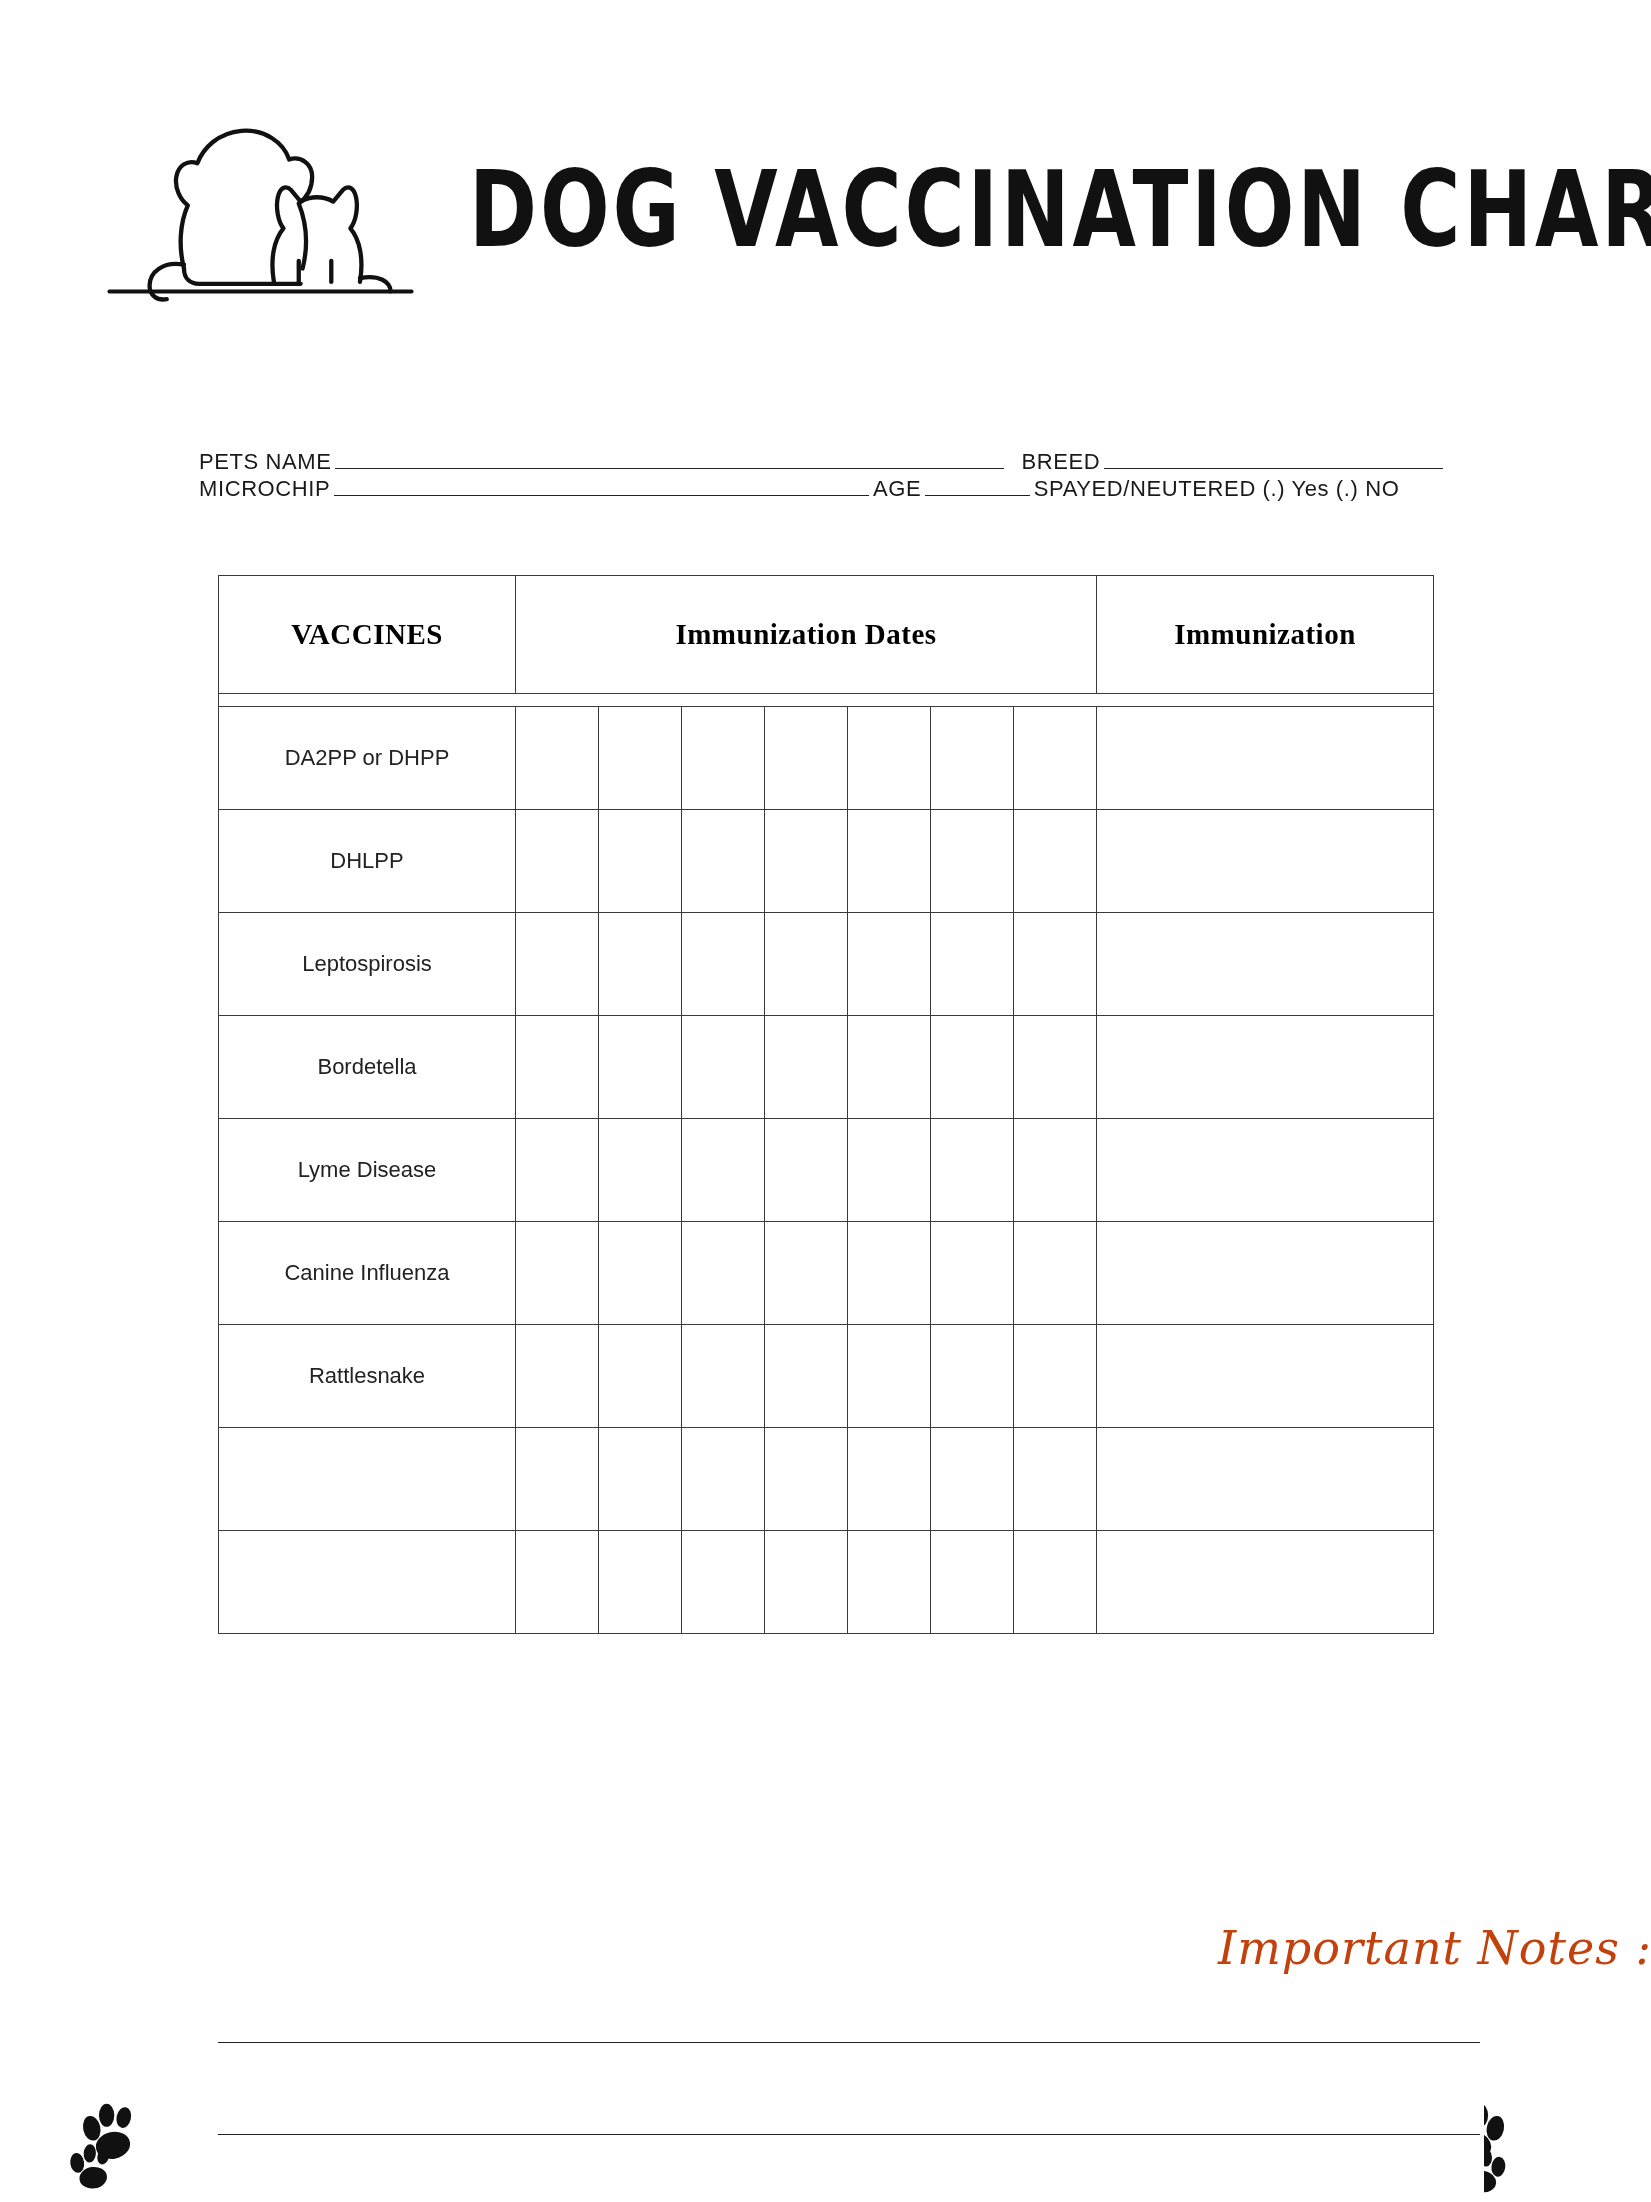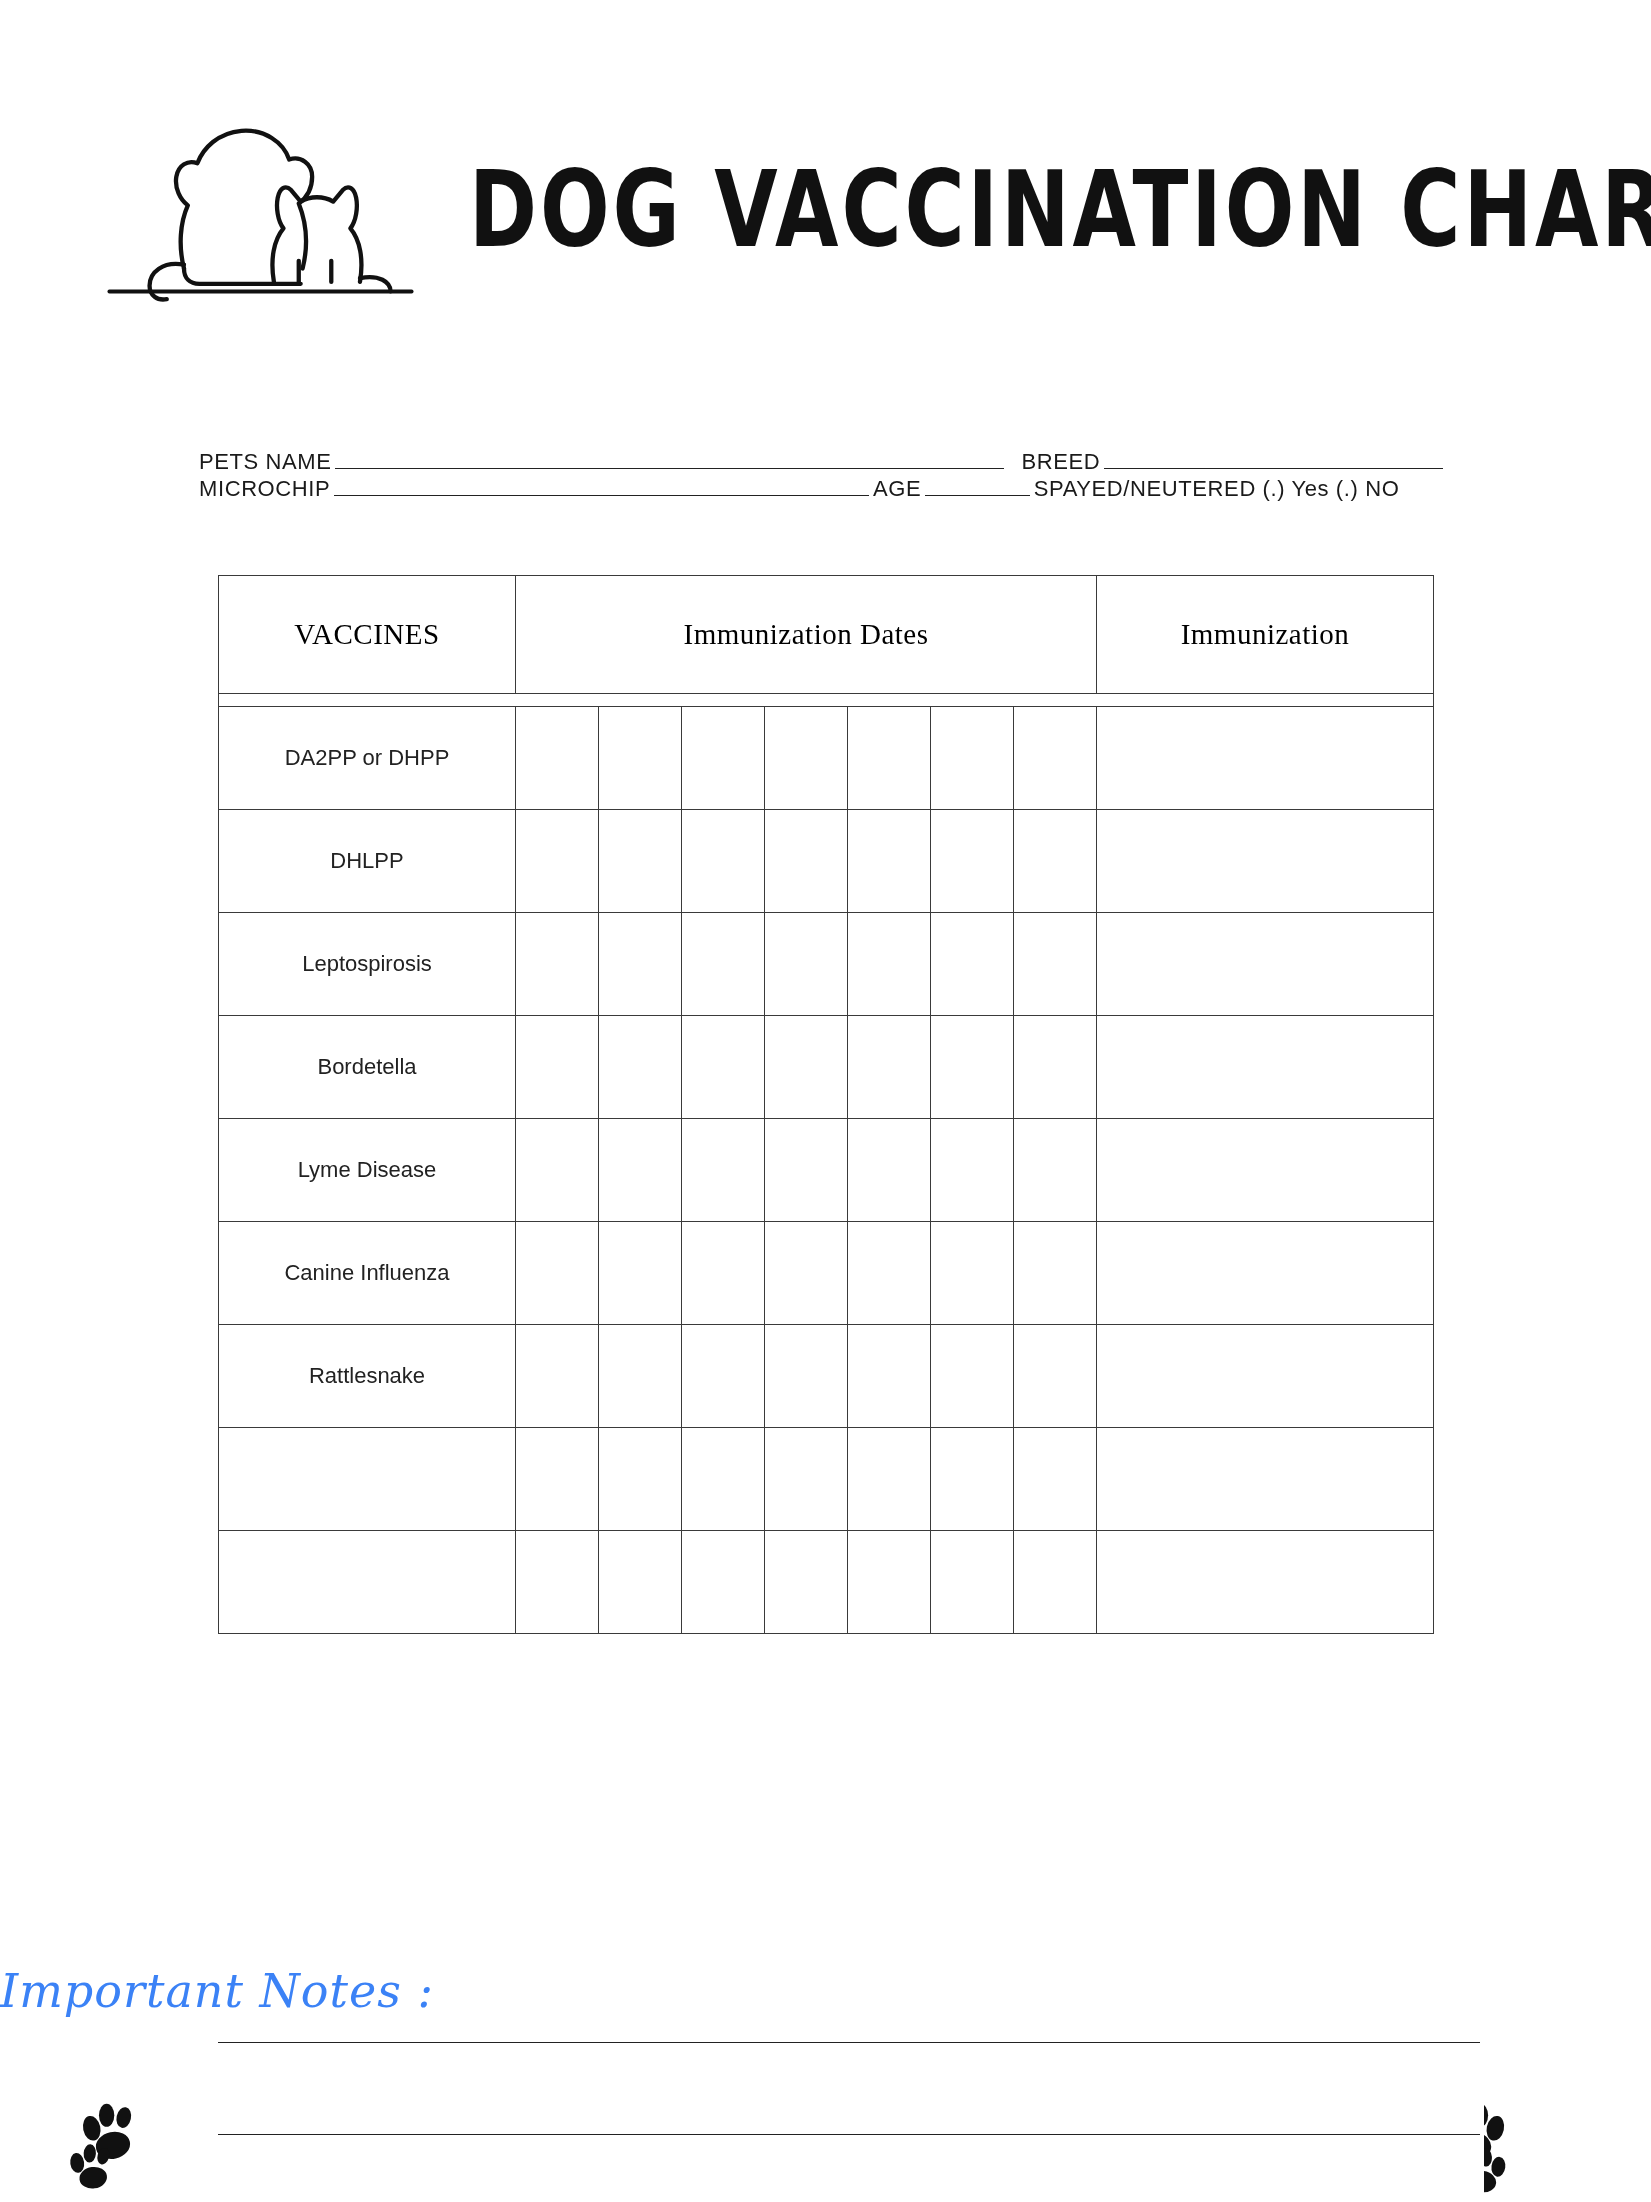--- a/index.html
+++ b/index.html
@@ -91,21 +91,21 @@
     width: 1216px;
     table-layout: fixed;
   }
   table.vax td, table.vax th {
     border: 1.7px solid #3a3a3a;
     padding: 0;
   }
   .head-row th {
     height: 117px;
     font-family: "Liberation Serif", serif;
-    font-weight: 400;
+    font-weight: 700;
     font-size: 29px;
     letter-spacing: 0.5px;
     color: #000;
   }
   .head-spacer td {
     border: none;
     height: 12.4px;
   }
   .row-label {
     width: 296px;
@@ -117,27 +117,26 @@
   }
   .date-cell { width: 84px; }
   .vet-cell { width: 336px; }
 
   
   .notes-title {
     position: absolute;
     top: 1921px;
     left: 0;
     width: 1652px;
-    text-align: left;
+    text-align: right;
     font-family: "DejaVu Serif", serif;
     font-style: italic;
     font-size: 46px;
     letter-spacing: 1px;
-    color: #3b82f6;
-    margin-top: 43px;
+    color: #c2410c;
   }
   .notes-line {
     position: absolute;
     left: 218px;
     width: 1262px;
     border-bottom: 1.7px solid #222;
     height: 0;
   }
   .notes-line-1 { top: 2042px; }
   .notes-line-2 { top: 2134px; }

